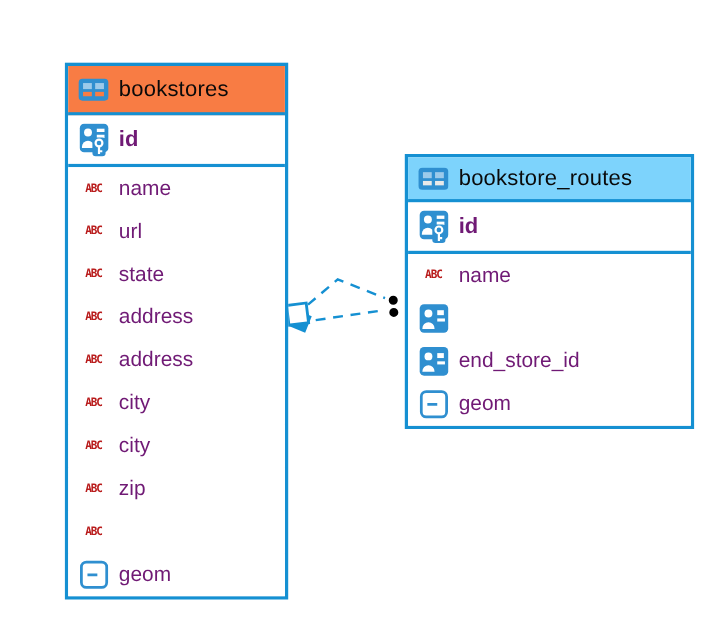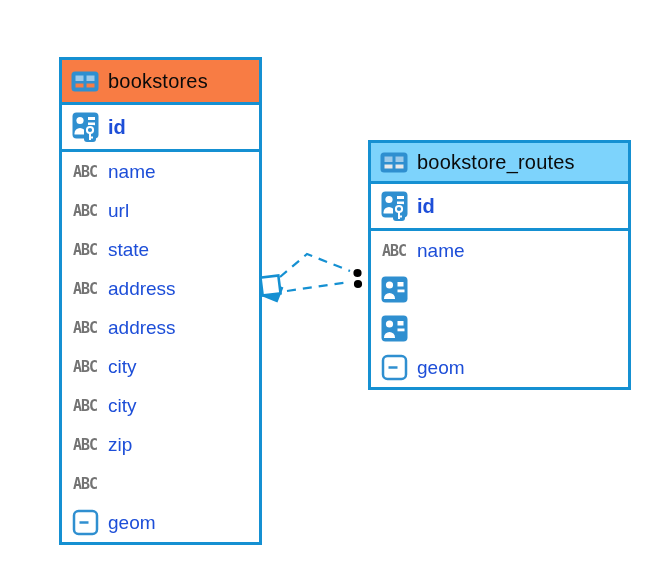--- a/index.html
+++ b/index.html
@@ -22,26 +22,26 @@
   .table-name{
     font-size:20px;color:#0a0a0a;letter-spacing:0.2px;white-space:nowrap;
   }
   .rows .row{
     display:flex;align-items:center;gap:9px;padding:0 0 0 9px;box-sizing:border-box;
     height:39px;background:#fff;
   }
   .rows .row.primary{
     height:47px;border-bottom:3px solid var(--blue);
   }
-  .col-name{font-size:19px;color:#1d4ed8;white-space:nowrap;}
+  .col-name{font-size:19px;color:#701a75;white-space:nowrap;}
   .row.primary .col-name{font-weight:bold;font-size:20px;}
   .icon-slot{width:28px;display:flex;justify-content:center;align-items:center;flex:0 0 28px;}
   .abc{
-    font-family:"DejaVu Sans Mono", monospace;font-weight:bold;font-size:15px;
-    color:#737373;letter-spacing:-1px;transform:scaleY(1.05);
+    font-family:"DejaVu Sans Mono", monospace;font-weight:bold;font-size:10px;
+    color:#b91c1c;letter-spacing:-1px;transform:scaleY(1.05);
   }
   #table-bookstores{left:59px;top:57px;width:203px;}
   #table-bookstores .table-header{height:45px;}
   #table-bookstore-routes{left:368px;top:140px;width:263px;}
   #table-bookstore-routes .table-header{height:41px;}
   .relations{position:absolute;left:0;top:0;pointer-events:none;}
 </style>
 </head>
 <body>
 
@@ -209,20 +209,21 @@
         <div class="row">
           <span class="icon-slot">
             <svg width="27" height="27" viewBox="0 0 27 27">
       <rect x="0.5" y="0.5" width="26" height="26" rx="4" fill="#2F8FD0"></rect>
       <circle cx="8.5" cy="9" r="3.6" fill="#fff"></circle>
       <path d="M3 22.5 a5.5 5.5 0 0 1 11 0 v0.5 h-11 z" fill="#fff"></path>
       <rect x="16.5" y="6" width="6" height="4.5" fill="#fff"></rect>
       <rect x="16.5" y="13.5" width="7" height="2.8" fill="#fff"></rect>
             </svg>
           </span>
+          <span class="col-name">end_store_id</span>
         </div>
         <div class="row">
           <span class="icon-slot">
             <svg width="27" height="27" viewBox="0 0 27 27">
       <rect x="2" y="2" width="23" height="23" rx="4.5" fill="#fff" stroke="#2F8FD0" stroke-width="2.5"></rect>
       <line x1="7.5" y1="13.5" x2="16.5" y2="13.5" stroke="#2F8FD0" stroke-width="2.5"></line>
             </svg>
           </span>
           <span class="col-name">geom</span>
         </div>

